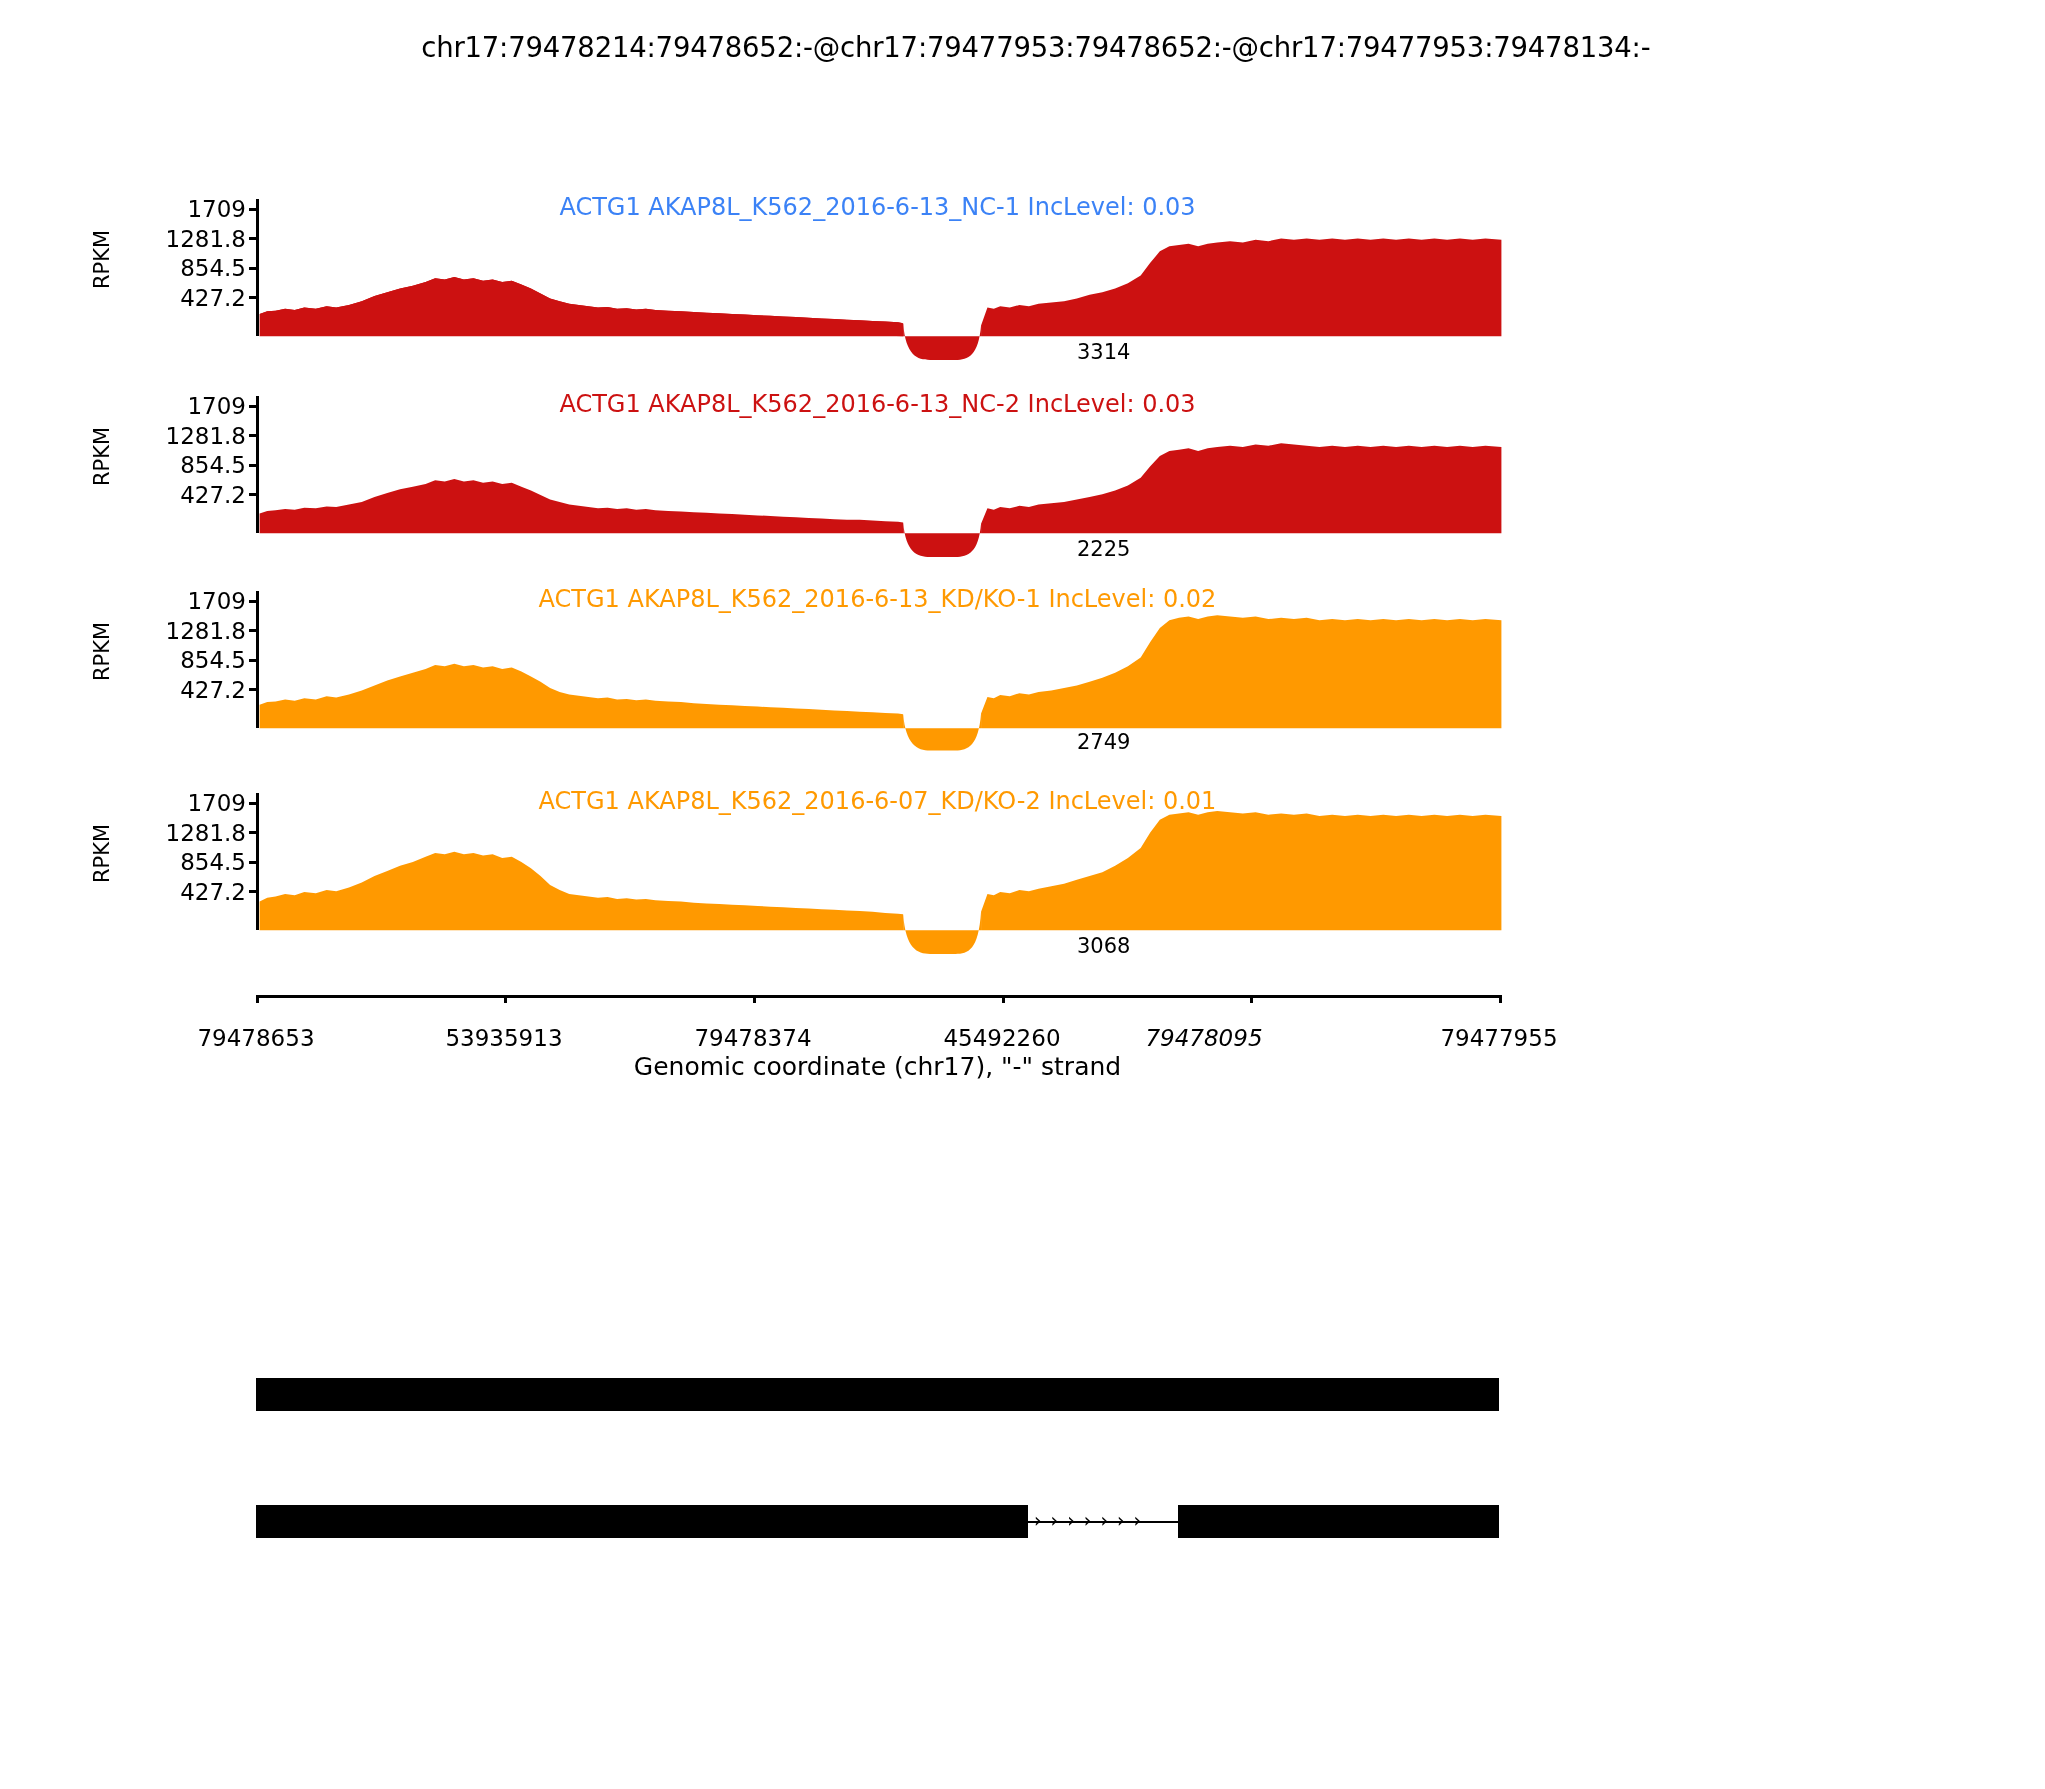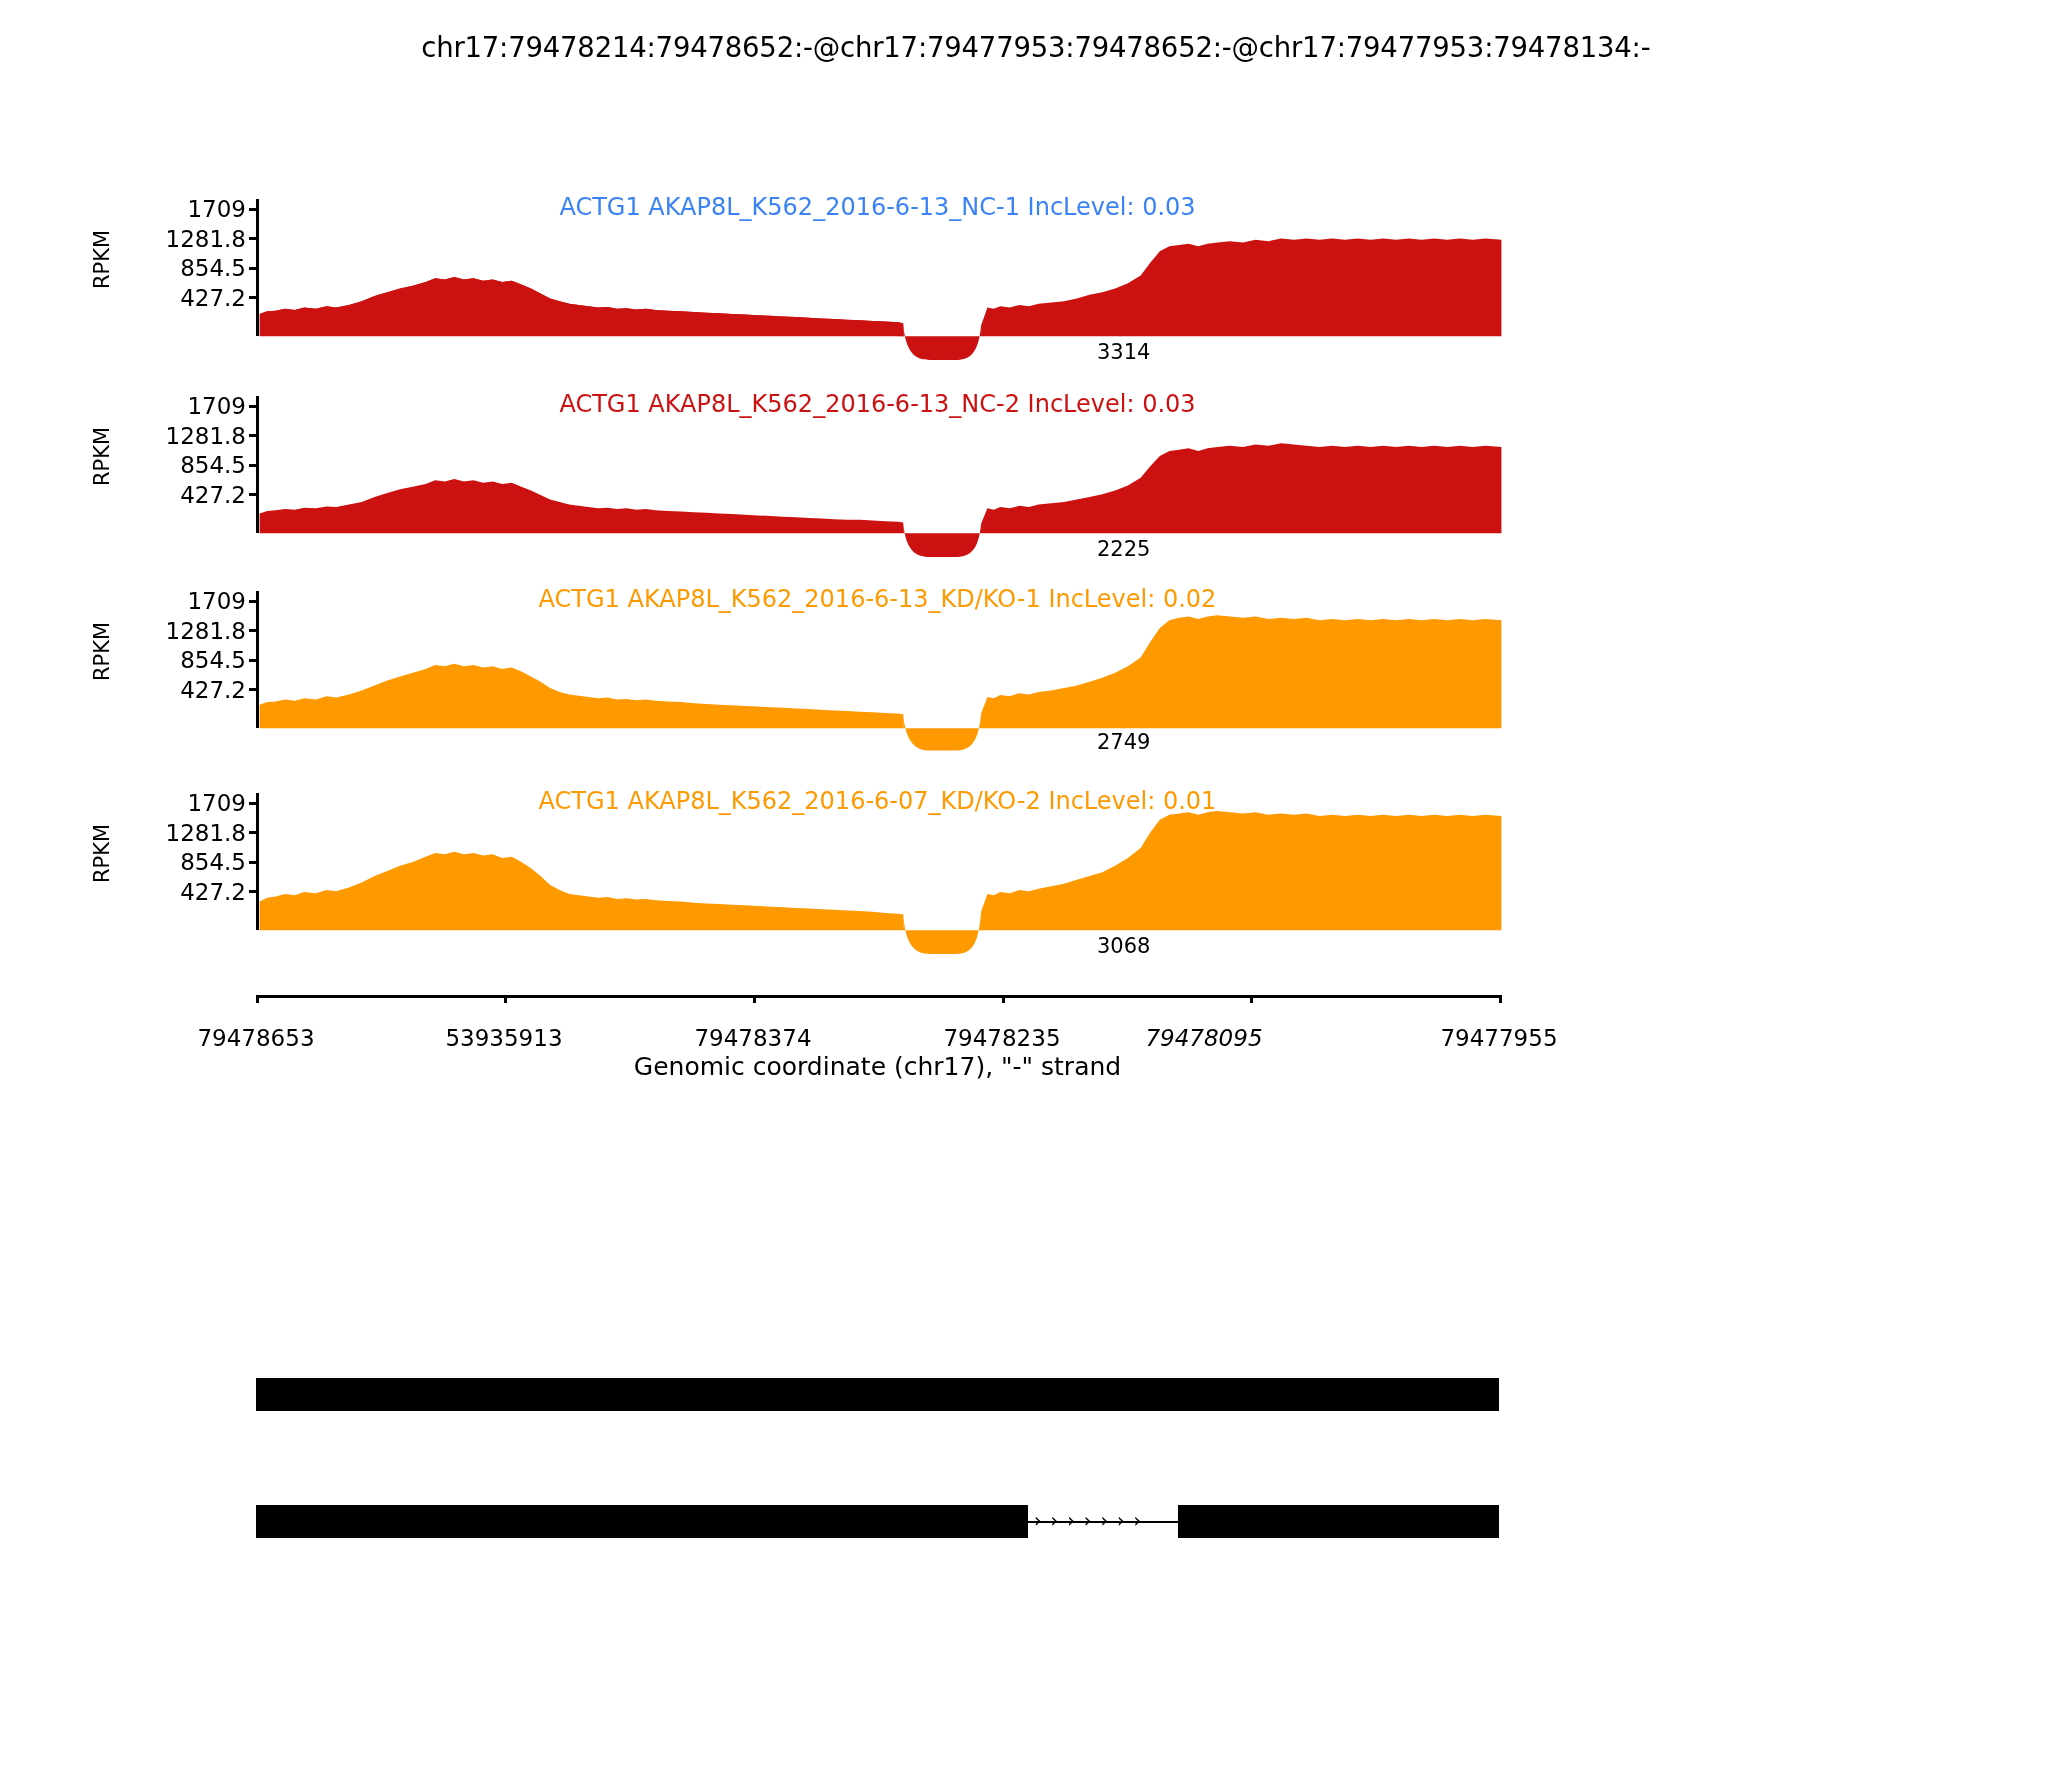--- a/index.html
+++ b/index.html
@@ -77,21 +77,20 @@
     white-space: nowrap;
     text-align: center;
     width: 1243px;
     left: 256px;
   }
   .junction-count {
     position: absolute;
     font-size: 21px;
     color: #000000;
     white-space: nowrap;
-    margin-left: 20px;
   }
   svg.cov {
     position: absolute;
     left: 0;
     top: 0;
     display: block;
   }
   #xaxis {
     position: absolute;
     left: 256px;
@@ -246,21 +245,21 @@
 <div class="xtick-mark" style="left:256px;"></div>
 <div class="xtick-mark" style="left:504px;"></div>
 <div class="xtick-mark" style="left:753px;"></div>
 <div class="xtick-mark" style="left:1002px;"></div>
 <div class="xtick-mark" style="left:1250px;"></div>
 <div class="xtick-mark" style="left:1499px;"></div>
 
 <div class="xtick-label" style="left:160px;">79478653</div>
 <div class="xtick-label" style="left:408px;">53935913</div>
 <div class="xtick-label" style="left:657px;">79478374</div>
-<div class="xtick-label" style="left:906px;">79478235</div>
+<div class="xtick-label" style="left:906px;">45492260</div>
 <div class="xtick-label" style="left:1108px;font-style:italic;">79478095</div>
 <div class="xtick-label" style="left:1403px;">79477955</div>
 
 <div id="xaxis-title">Genomic coordinate (chr17), "-" strand</div>
 
 <div class="transcript-exon" style="left:256px; top:1378px; width:1243px; height:33px;"></div>
 
 <div class="transcript-exon" style="left:256px; top:1505px; width:772px; height:33px;"></div>
 <div class="transcript-intron" style="left:1028px; top:1521px; width:150px;"></div>
 <div class="arrow-row" style="left:1034px; top:1509px;">›››››››</div>

